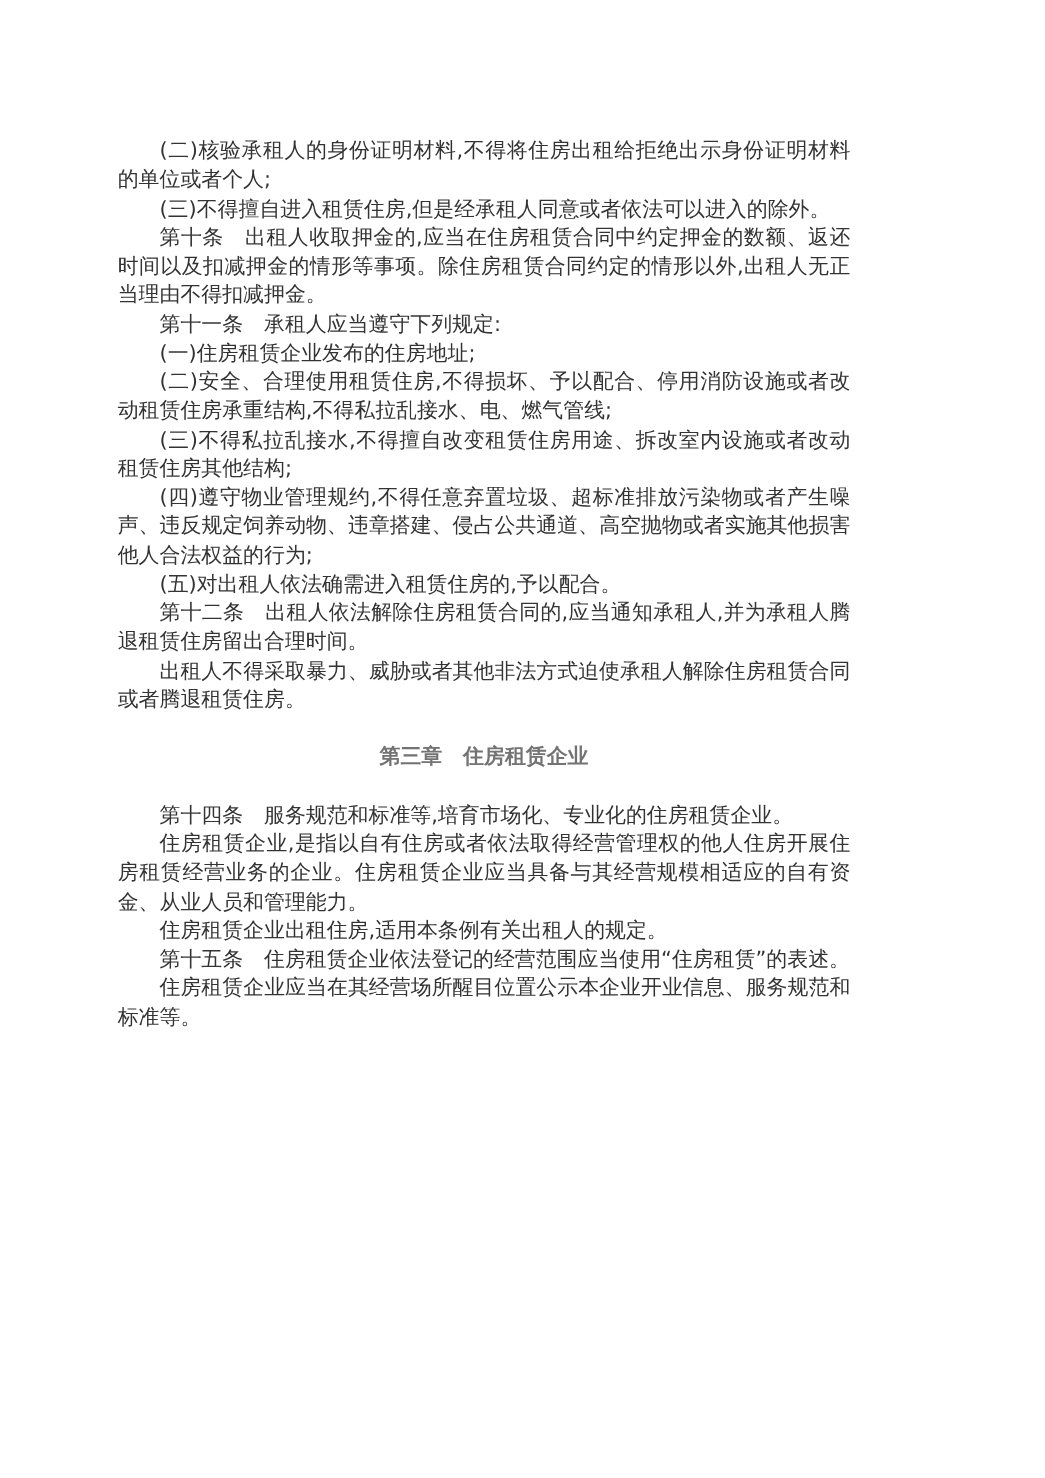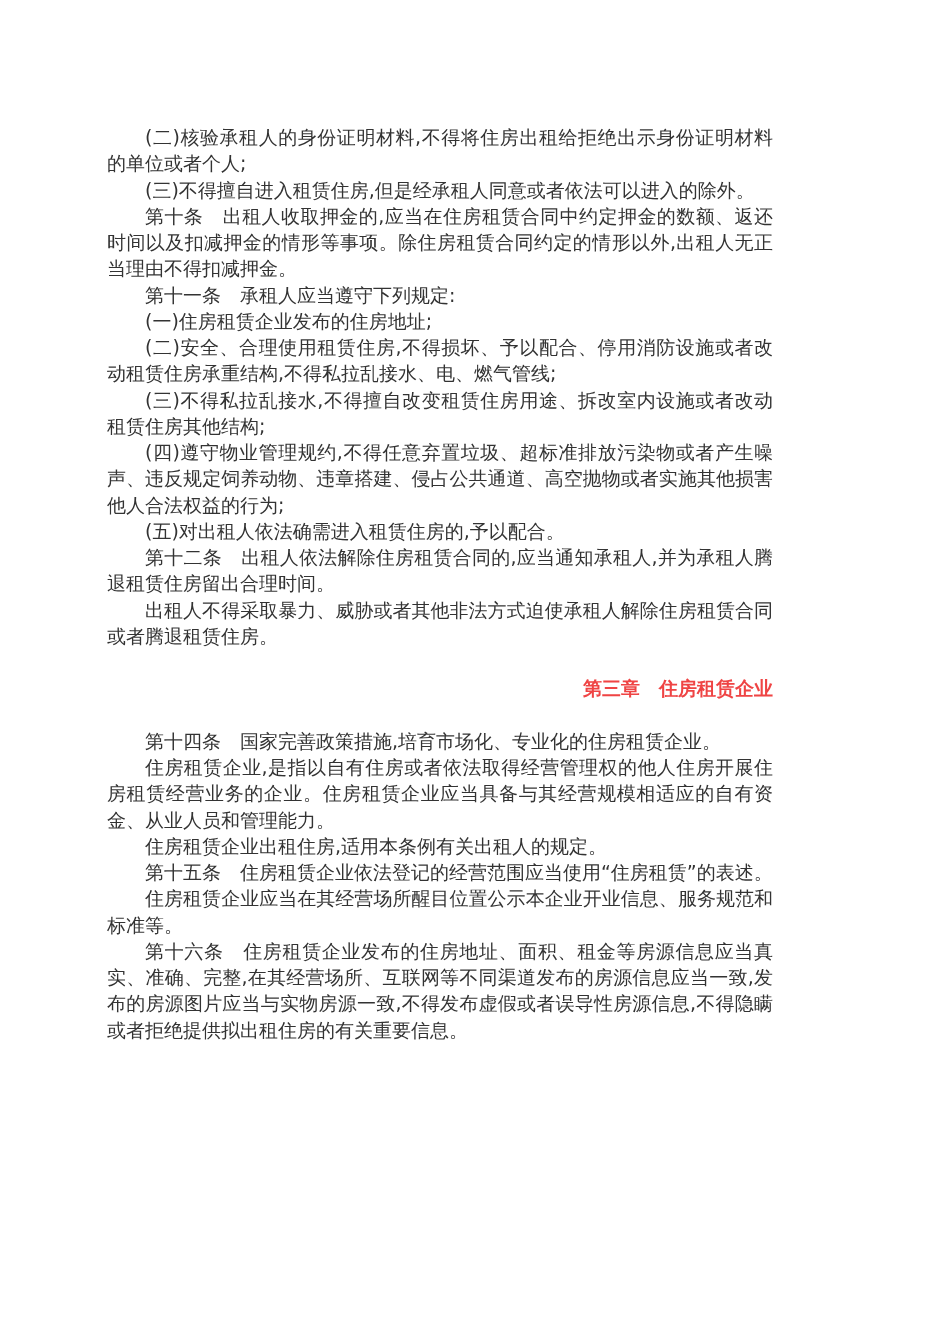--- a/index.html
+++ b/index.html
@@ -26,40 +26,39 @@
   .page p {
     margin: 0;
     padding: 0;
     text-indent: 2em;
     word-break: break-all;
   }
   .chapter {
     margin: 26.25px 0 26.25px 0;
     font-size: 19px;
     font-weight: bold;
-    text-align: right;
+    text-align: center;
     text-indent: 0;
-    color: #ef4444;
+    color: #737373;
   }
 </style>
 </head>
 <body>
 
 <div class="page">
   <p>(二)核验承租人的身份证明材料,不得将住房出租给拒绝出示身份证明材料的单位或者个人;</p>
   <p>(三)不得擅自进入租赁住房,但是经承租人同意或者依法可以进入的除外。</p>
   <p>第十条　出租人收取押金的,应当在住房租赁合同中约定押金的数额、返还时间以及扣减押金的情形等事项。除住房租赁合同约定的情形以外,出租人无正当理由不得扣减押金。</p>
   <p>第十一条　承租人应当遵守下列规定:</p>
   <p>(一)住房租赁企业发布的住房地址;</p>
   <p>(二)安全、合理使用租赁住房,不得损坏、予以配合、停用消防设施或者改动租赁住房承重结构,不得私拉乱接水、电、燃气管线;</p>
   <p>(三)不得私拉乱接水,不得擅自改变租赁住房用途、拆改室内设施或者改动租赁住房其他结构;</p>
   <p>(四)遵守物业管理规约,不得任意弃置垃圾、超标准排放污染物或者产生噪声、违反规定饲养动物、违章搭建、侵占公共通道、高空抛物或者实施其他损害他人合法权益的行为;</p>
   <p>(五)对出租人依法确需进入租赁住房的,予以配合。</p>
   <p>第十二条　出租人依法解除住房租赁合同的,应当通知承租人,并为承租人腾退租赁住房留出合理时间。</p>
   <p>出租人不得采取暴力、威胁或者其他非法方式迫使承租人解除住房租赁合同或者腾退租赁住房。</p>
   <div class="chapter">第三章　住房租赁企业</div>
-  <p>第十四条　国家完善政策措施,培育市场化、专业化的住房租赁企业。</p>
+  <p>第十四条　服务规范和标准等,培育市场化、专业化的住房租赁企业。</p>
   <p>住房租赁企业,是指以自有住房或者依法取得经营管理权的他人住房开展住房租赁经营业务的企业。住房租赁企业应当具备与其经营规模相适应的自有资金、从业人员和管理能力。</p>
   <p>住房租赁企业出租住房,适用本条例有关出租人的规定。</p>
   <p>第十五条　住房租赁企业依法登记的经营范围应当使用“住房租赁”的表述。</p>
   <p>住房租赁企业应当在其经营场所醒目位置公示本企业开业信息、服务规范和标准等。</p>
-  <p>第十六条　住房租赁企业发布的住房地址、面积、租金等房源信息应当真实、准确、完整,在其经营场所、互联网等不同渠道发布的房源信息应当一致,发布的房源图片应当与实物房源一致,不得发布虚假或者误导性房源信息,不得隐瞒或者拒绝提供拟出租住房的有关重要信息。</p>
 </div>
 
 </body></html>

